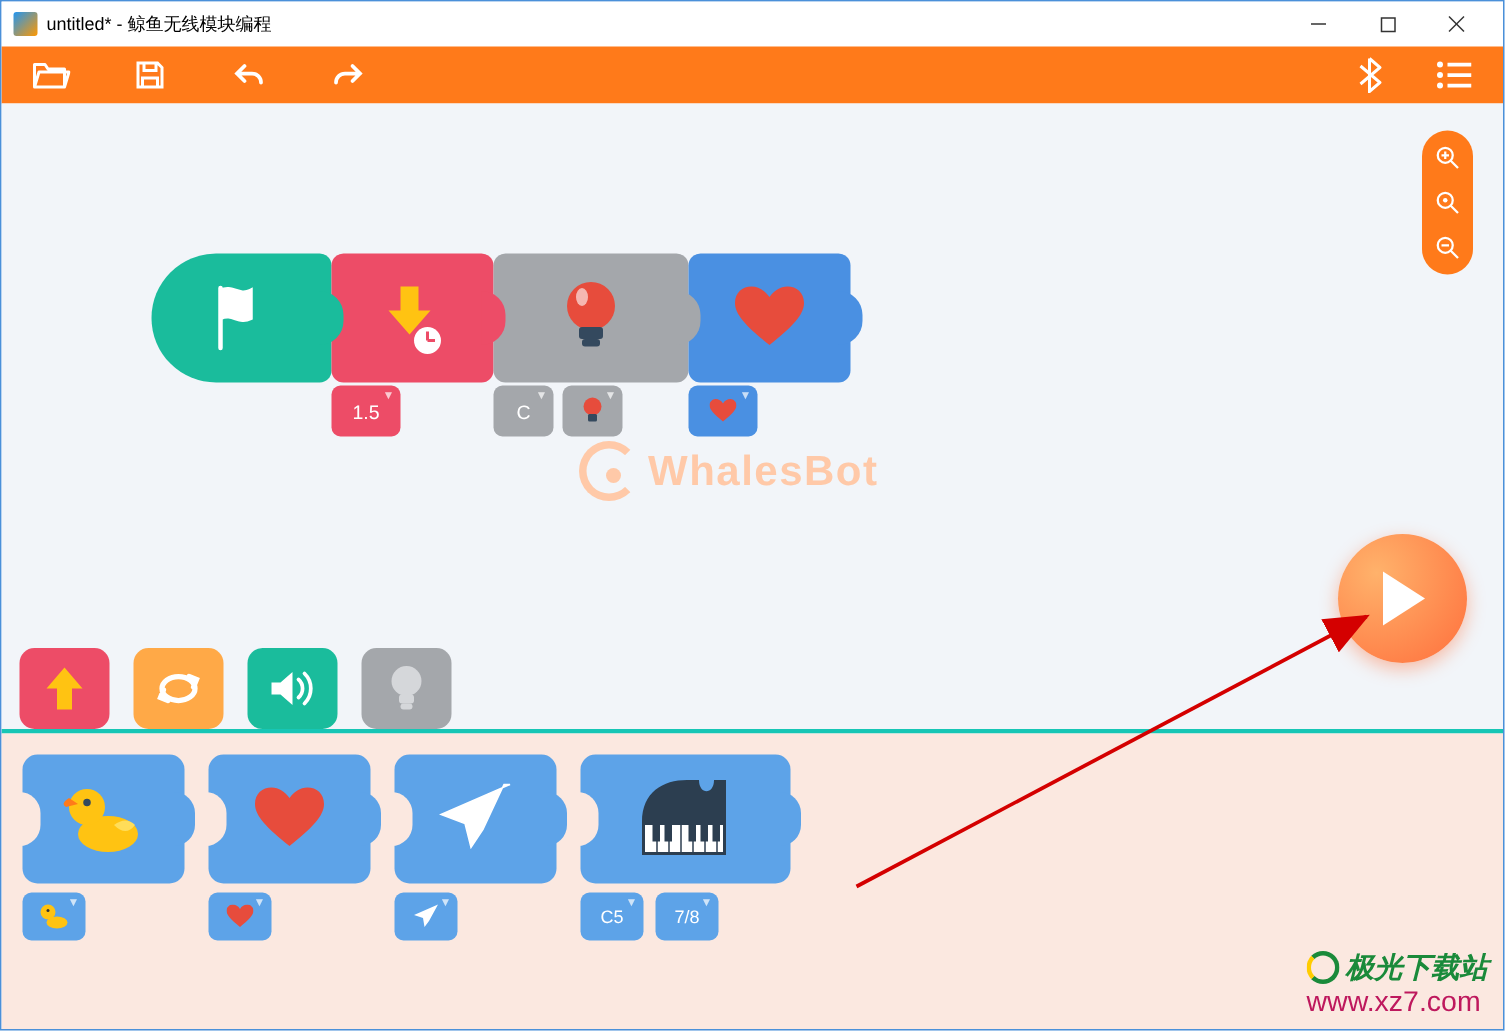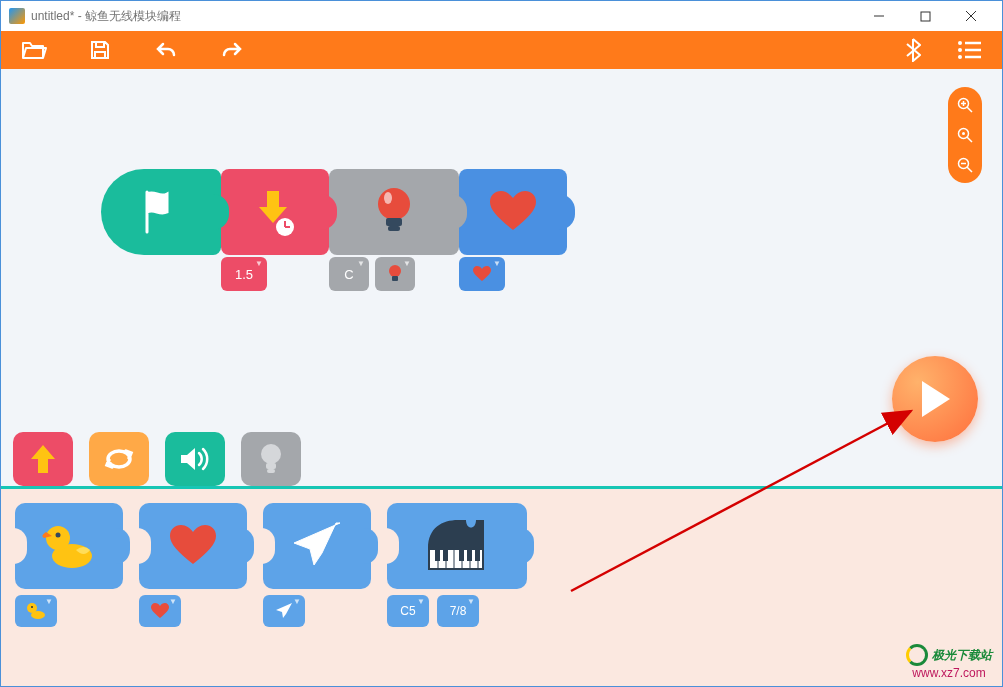--- a/index.html
+++ b/index.html
@@ -1,19 +1,19 @@
 <!DOCTYPE html>
 <html><head>
 <meta charset="utf-8">
 <style>
 * { margin: 0; padding: 0; box-sizing: border-box; }
 body { font-family: "Microsoft YaHei", Arial, sans-serif; background: #fff; width: 1003px; height: 687px; overflow: hidden; position: relative; border: 1px solid #4a90d9; }
 
 
-.titlebar { height: 30px; background: #fff; display: flex; align-items: center; padding: 8px 8px; font-size: 12px; color: #737373; }
+.titlebar { height: 30px; background: #fff; display: flex; align-items: center; padding: 8px 8px; font-size: 12px; color: #000000; }
 .titlebar .appicon { width: 16px; height: 16px; margin-right: 6px; background: linear-gradient(135deg,#2196f3,#ff9800); border-radius: 2px; }
 .titlebar .spacer { flex: 1; }
 .titlebar .winbtn { width: 46px; height: 30px; display: flex; align-items: center; justify-content: center; cursor: pointer; font-size: 14px; }
 
 
 .toolbar { height: 38px; background: #ff7a1a; display: flex; align-items: center; padding: 0 20px; gap: 40px; }
 .toolbar .right { margin-left: auto; display: flex; gap: 30px; }
 .tbtn { width: 26px; height: 26px; display: flex; align-items: center; justify-content: center; cursor: pointer; color: #fff; }
 
 
@@ -67,21 +67,21 @@
 .pal-param { height: 32px; background: #5da3e8; border-radius:6px; display:flex;align-items:center;justify-content:center; color:#fff; font-size:12px; padding:0 10px; position:relative; min-width:42px; }
 .pal-param .dd{ position:absolute; top:2px; right:4px; font-size:8px; color:rgba(255,255,255,0.7);}
 
 
 .play-btn { position: absolute; right: 24px; top: 355px; width: 86px; height: 86px; border-radius: 50%; background: radial-gradient(circle at 30% 30%, #ffb26b, #ff6f3c); display: flex; align-items: center; justify-content: center; cursor: pointer; box-shadow: 0 4px 12px rgba(255,100,40,0.4); }
 
 
 .arrow-line{position:absolute; pointer-events:none;}
 
 
-.site-mark{position:absolute; bottom:6px; right:10px; text-align:center; font-size:12px;}
+.site-mark{position:absolute; bottom:6px; right:10px; text-align:left; font-size:19px;}
 .site-mark .t1{color:#1a8a3a; font-weight:bold; font-style:italic; display:flex; align-items:center; gap:4px; justify-content:flex-end;}
 .site-mark .t2{color:#be185d;}
 .site-mark .logo{width:22px;height:22px;border:3px solid #1a8a3a;border-left-color:#ffcc00;border-radius:50%;}
 
 svg { display: block; }
 </style>
 </head>
 <body>
 
 <div class="titlebar">
@@ -166,20 +166,24 @@
     </div>
     <div class="zbtn">
       <svg width="16" height="16" viewBox="0 0 16 16">
           <circle cx="6.5" cy="6.5" r="5" fill="none" stroke="#fff" stroke-width="1.5"></circle>
           <line x1="10" y1="10" x2="15" y2="15" stroke="#fff" stroke-width="1.5"></line>
           <line x1="4" y1="6.5" x2="9" y2="6.5" stroke="#fff" stroke-width="1.5"></line>
         </svg>
     </div>
   </div>
 
+  <div class="watermark">
+    <span class="wlogo"></span>
+    <span>WhalesBot</span>
+  </div>
 
   <div class="block-chain">
     <div class="block start-block notch-r">
       <svg width="40" height="44" viewBox="0 0 40 44">
           <path d="M6 2v40M6 4c8-4 12 4 20 0v18c-8 4-12-4-20 0" fill="#fff" stroke="#fff" stroke-width="3" stroke-linecap="round"></path>
         </svg>
     </div>
     <div class="block pink notch-r" style="position:relative;">
       <svg width="44" height="50" viewBox="0 0 44 50">
         <path d="M14 4h12v16h8L20 36 6 20h8z" fill="#ffc312"></path>

